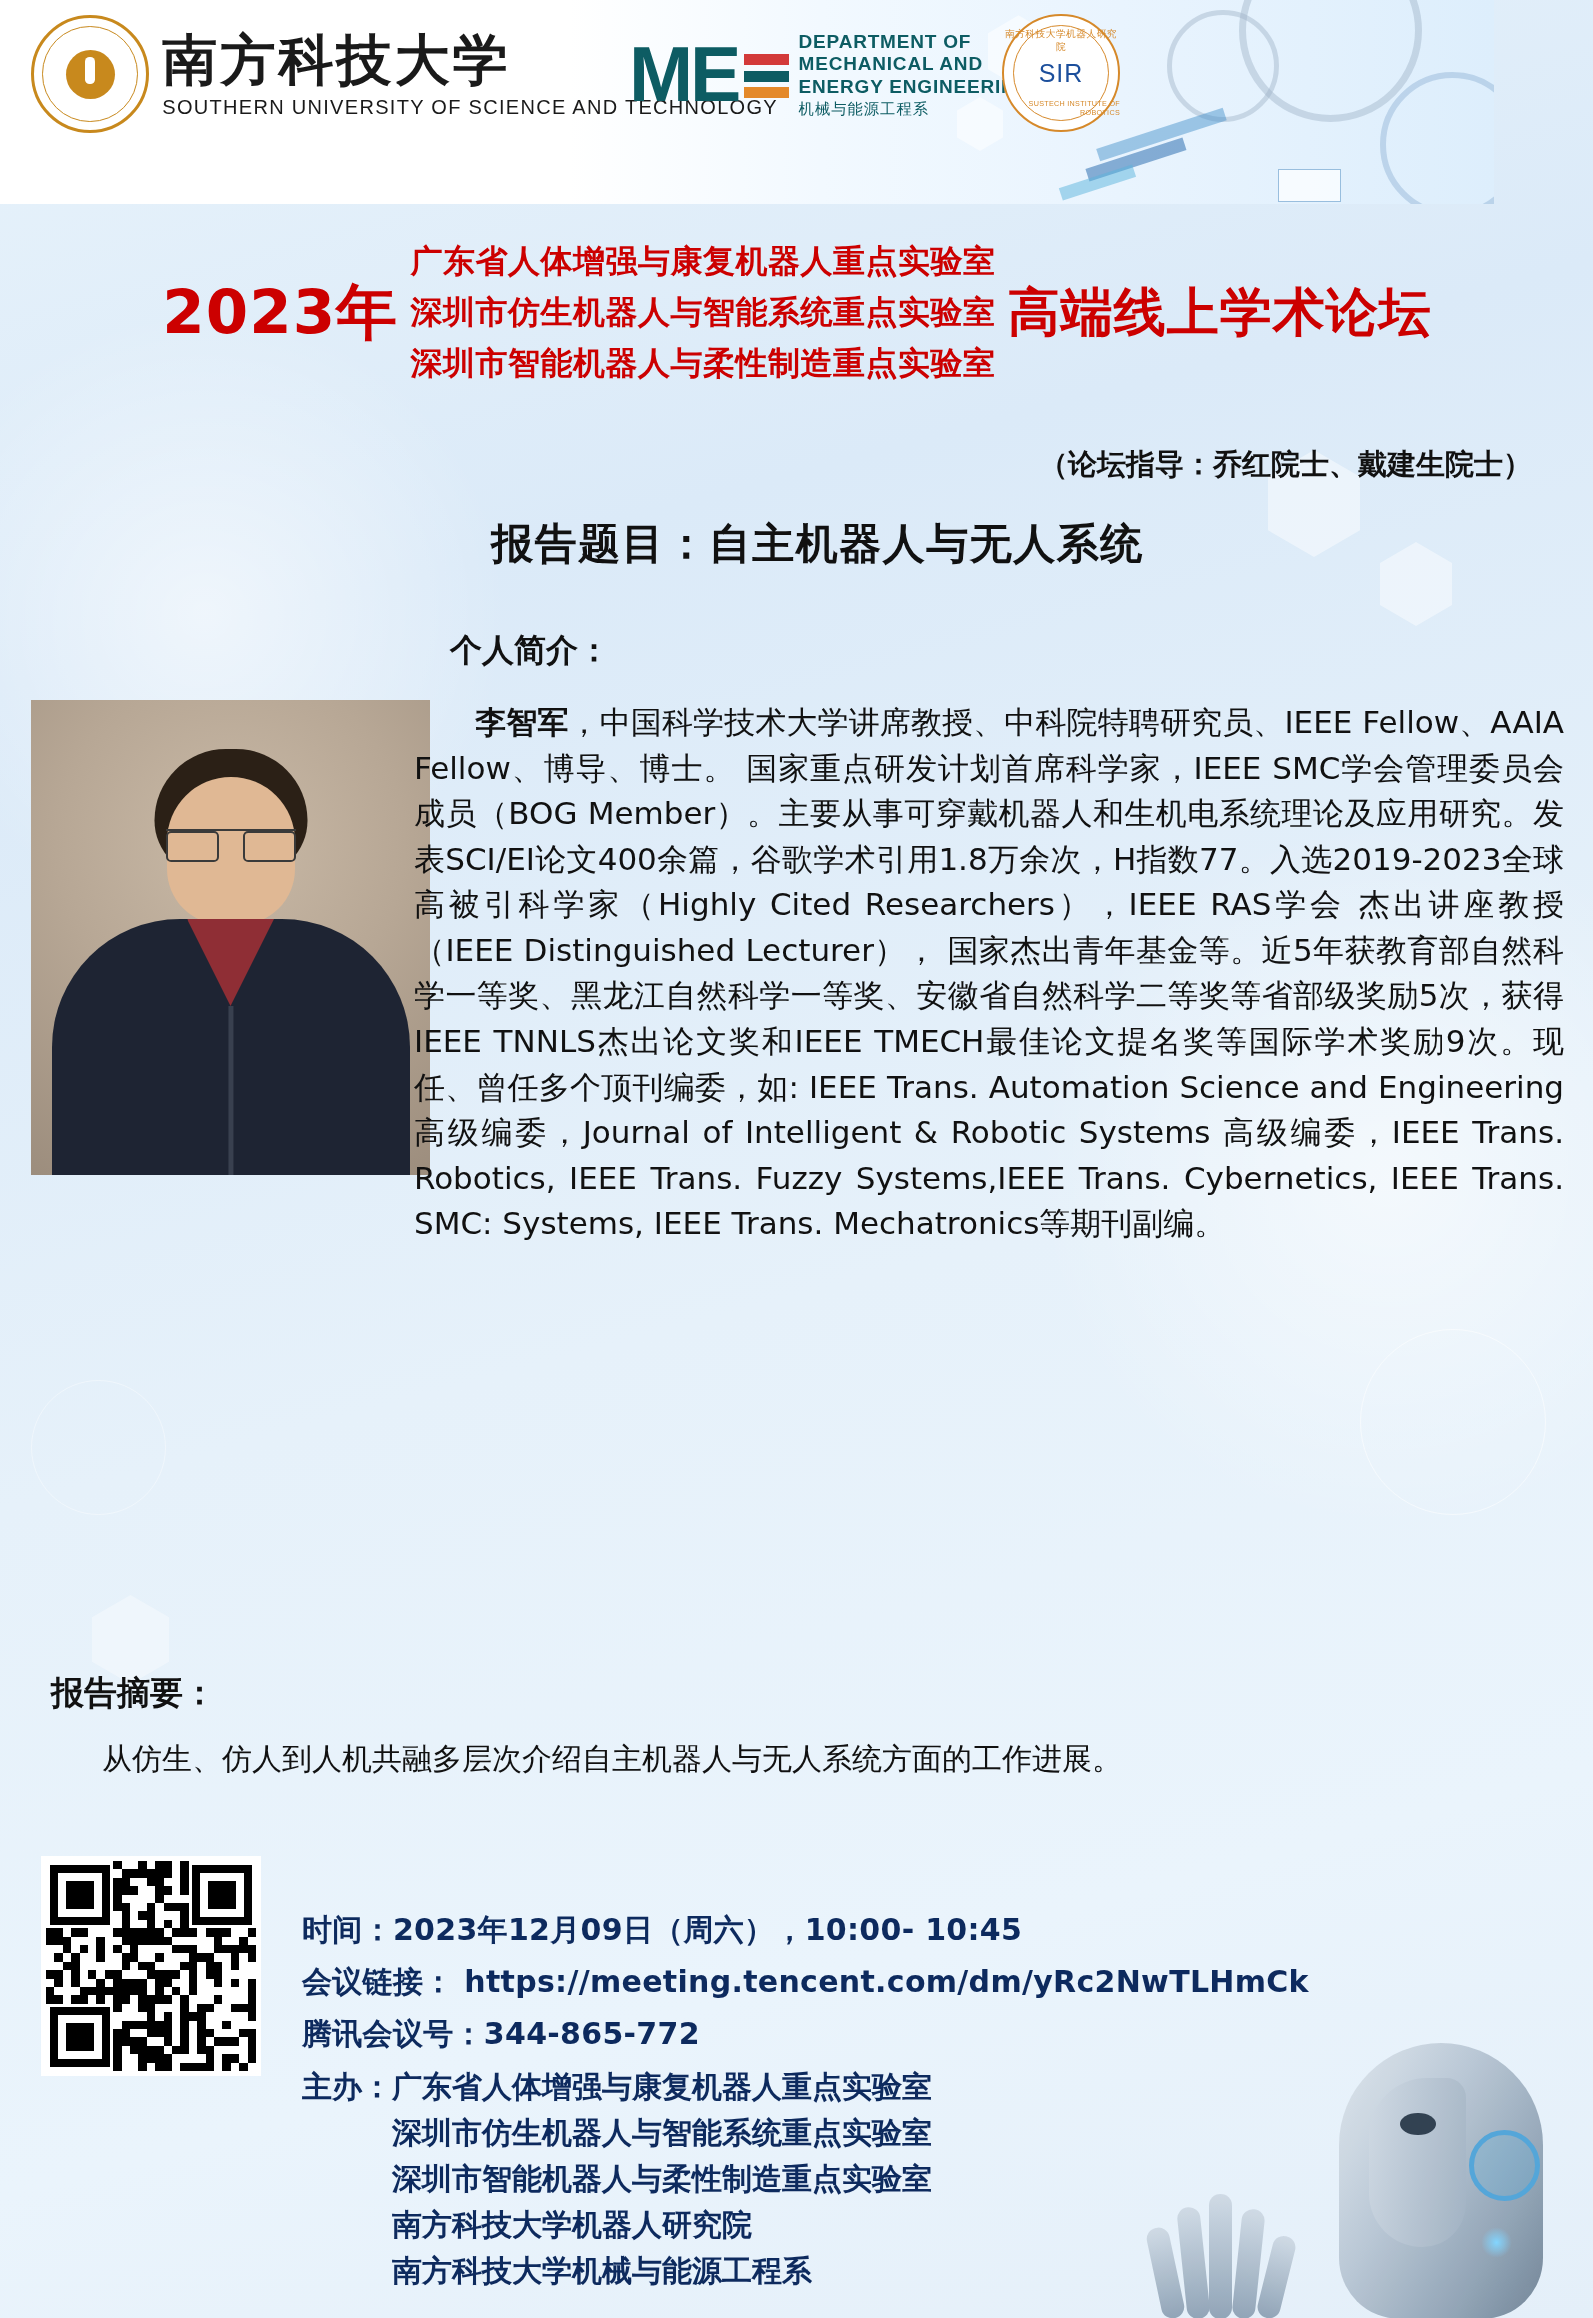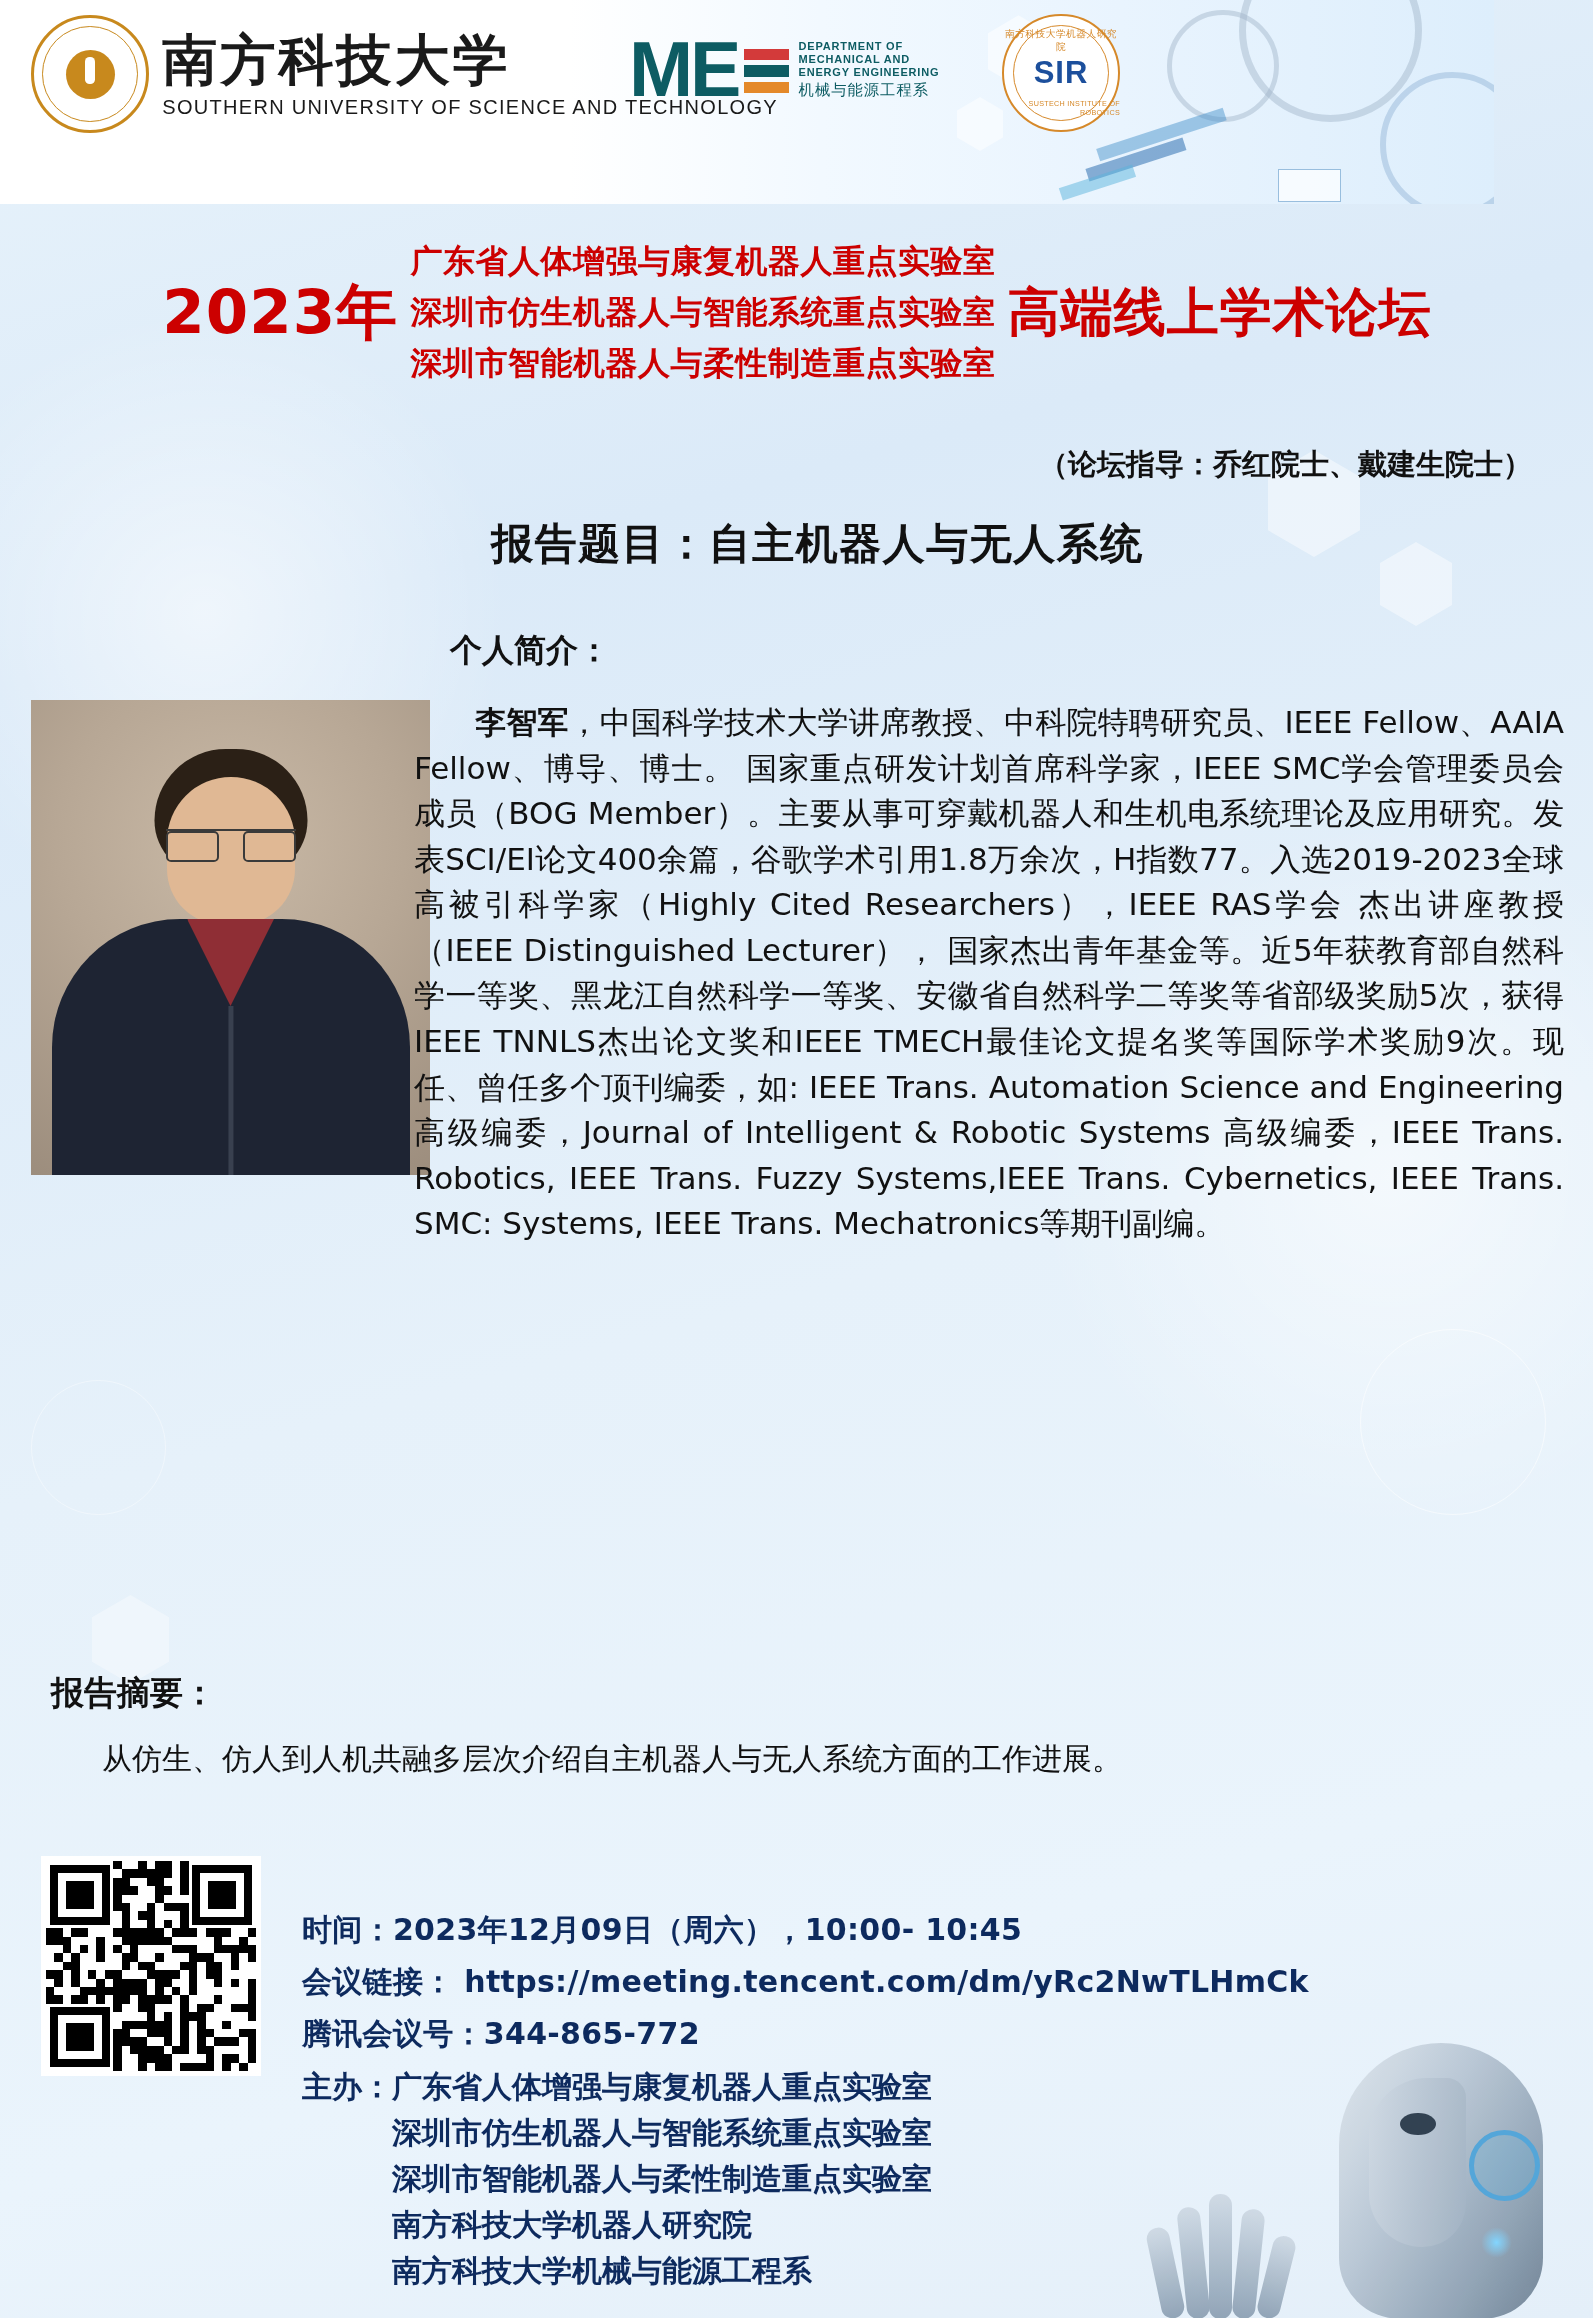--- a/index.html
+++ b/index.html
@@ -126,21 +126,21 @@
     margin-left: -3.1px;
     margin-top: 3.1px;
   }
   .me-bars span { display: block; width: 45px; height: 11.2px; }
   .me-text {
     display: flex;
     flex-direction: column;
     line-height: 1.18;
   }
   .me-text .l {
-    font-size: 11px;
+    font-size: 19px;
     font-weight: bold;
     color: #0d5c63;
     letter-spacing: 0.8px;
   }
   .me-text .cn {
     font-size: 15.3px;
     color: #0d5c63;
     margin-top: 2px;
     letter-spacing: 1px;
   }
@@ -157,22 +157,22 @@
   }
   .sir-ring2 {
     position: absolute; inset: 11.2px;
     border-radius: 50%;
     border: 1.5px solid #d6892a;
   }
   .sir-core {
     position: absolute;
     left: 50%; top: 50%;
     transform: translate(-50%,-50%);
-    font-size: 31px;
-    font-weight: bold;
+    font-size: 25px;
+    font-weight: normal;
     color: #1c4f9c;
     letter-spacing: 1px;
   }
   .sir-cn {
     position: absolute;
     left: 0; right: 0; top: 13.3px;
     text-align: center;
     font-size: 9.7px;
     color: #d6892a;
     letter-spacing: 0.5px;

